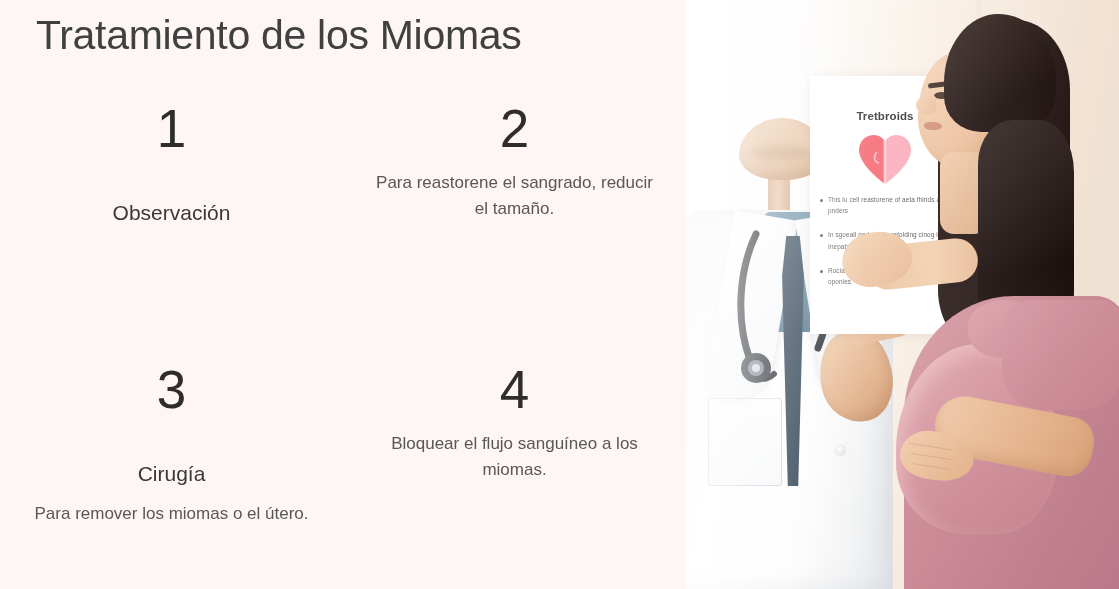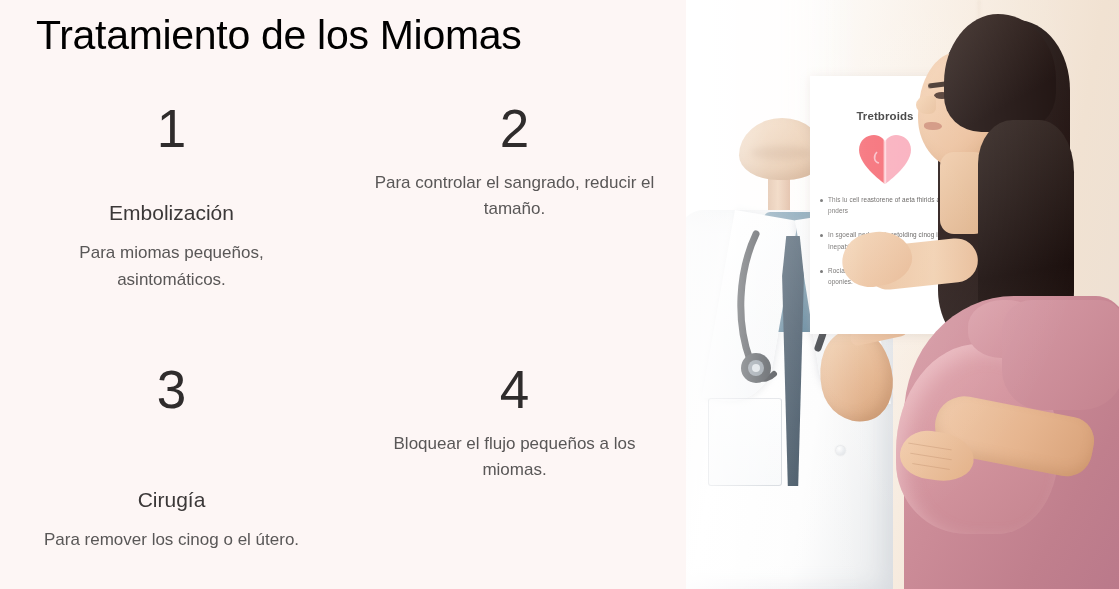--- a/index.html
+++ b/index.html
@@ -30,21 +30,21 @@
     box-sizing: border-box;
     flex: 0 0 686px;
   }
   .panel-title {
     position: absolute;
     left: 36px;
     top: 12px;
     font-size: 41px;
     font-weight: 400;
     letter-spacing: -0.3px;
-    color: #000000;
+    color: #404040;
     white-space: nowrap;
   }
   .steps-grid {
     position: absolute;
     left: 0;
     top: 92px;
     width: 686px;
     display: grid;
     grid-template-columns: 1fr 1fr;
     grid-template-rows: 255px 255px;
@@ -72,21 +72,21 @@
   }
   .step-desc {
     font-size: 17px;
     font-weight: 400;
     color: #595757;
     margin-top: 15px;
     line-height: 1.55;
   }
   
   .steps-grid .step.row2 .step-number { margin-top: 16px; }
-  .steps-grid .step.row2 .step-heading { margin-top: 71px; }
+  .steps-grid .step.row2 .step-heading { margin-top: 45px; }
 
   
   .right-panel {
     position: relative;
     width: 433px;
     height: 589px;
     flex: 0 0 433px;
     overflow: hidden;
     background: #f6efe8;
   }
@@ -390,38 +390,37 @@
 <div class="page">
 
   <div class="left-panel">
 
     <div class="panel-title">Tratamiento de los Miomas</div>
 
     <div class="steps-grid">
 
       <div class="step row1">
         <div class="step-number">1</div>
-        <div class="step-heading">Embolización</div>
-        <div class="step-desc">Para miomas pequeños, asintomáticos.</div>
+        <div class="step-heading">Observación</div>
       </div>
 
       <div class="step row1">
         <div class="step-number">2</div>
-        <div class="step-desc">Para controlar el sangrado, reducir el tamaño.</div>
+        <div class="step-desc">Para reastorene el sangrado, reducir el tamaño.</div>
       </div>
 
       <div class="step row2">
         <div class="step-number">3</div>
         <div class="step-heading">Cirugía</div>
-        <div class="step-desc">Para remover los cinog o el útero.</div>
+        <div class="step-desc">Para remover los miomas o el útero.</div>
       </div>
 
       <div class="step row2">
         <div class="step-number">4</div>
-        <div class="step-desc">Bloquear el flujo pequeños a los miomas.</div>
+        <div class="step-desc">Bloquear el flujo sanguíneo a los miomas.</div>
       </div>
 
     </div>
   </div>
 
   <div class="right-panel">
     <div class="photo">
 
       <div class="bg-wall"></div>
       <div class="bg-window"></div>

